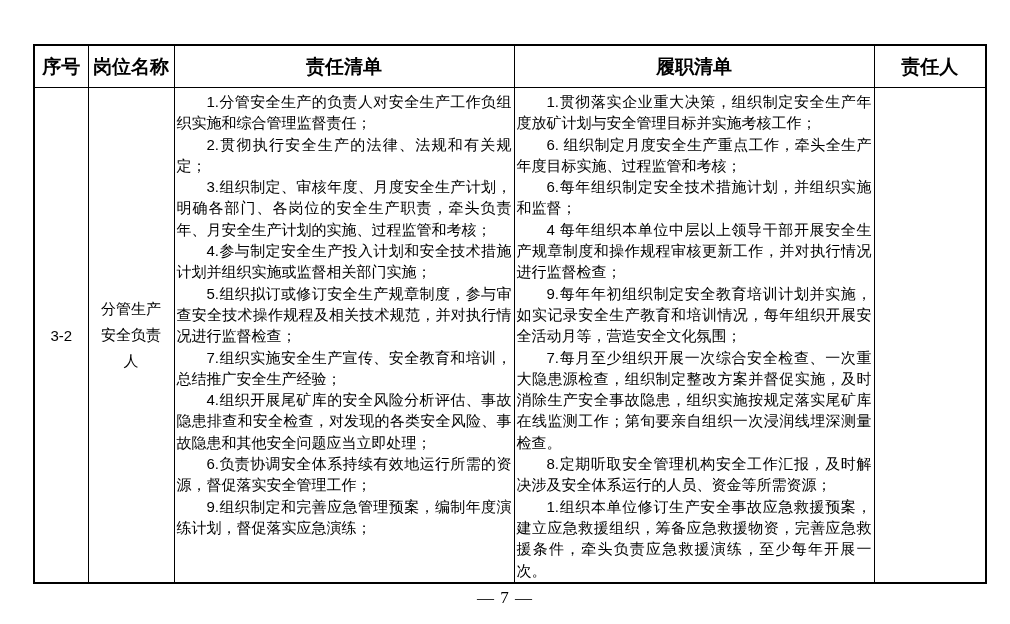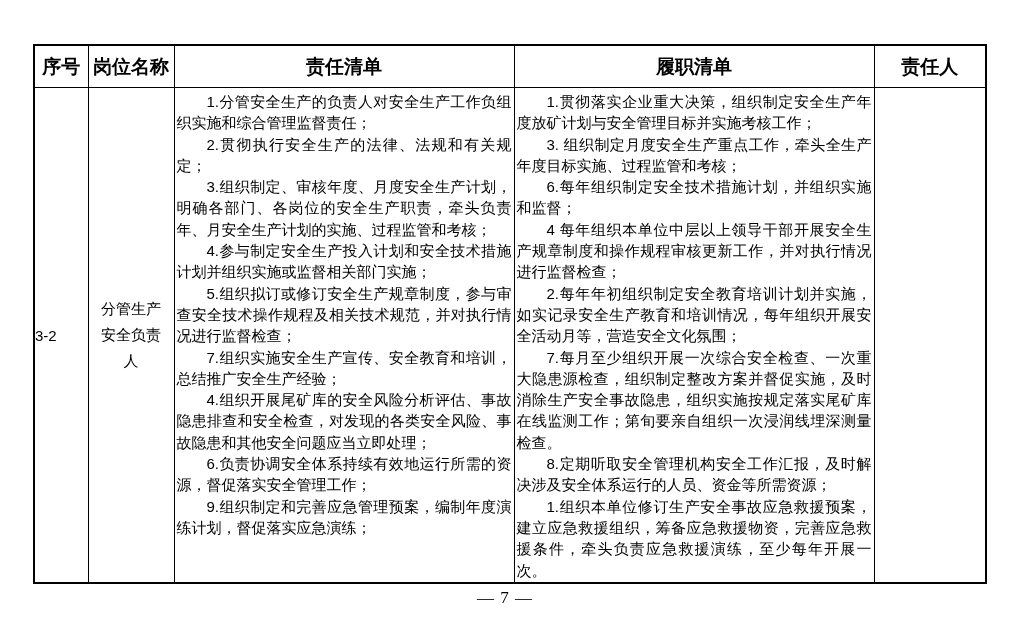--- a/index.html
+++ b/index.html
@@ -35,21 +35,21 @@
     font-size: 19px;
     font-weight: bold;
     text-align: center;
     vertical-align: middle;
   }
   .doc-table tbody td {
     height: 491px;
     font-size: 15px;
   }
   td.c-serial {
-    text-align: left;
+    text-align: center;
     vertical-align: middle;
   }
   td.c-position {
     text-align: center;
     vertical-align: middle;
     margin-left: 12px;
   }
   .position-inner {
     width: 4em;
     margin: 0 auto;
@@ -120,24 +120,24 @@
               <p>5.组织拟订或修订安全生产规章制度，参与审查安全技术操作规程及相关技术规范，并对执行情况进行监督检查；</p>
               <p>7.组织实施安全生产宣传、安全教育和培训，总结推广安全生产经验；</p>
               <p>4.组织开展尾矿库的安全风险分析评估、事故隐患排查和安全检查，对发现的各类安全风险、事故隐患和其他安全问题应当立即处理；</p>
               <p>6.负责协调安全体系持续有效地运行所需的资源，督促落实安全管理工作；</p>
               <p>9.组织制定和完善应急管理预案，编制年度演练计划，督促落实应急演练；</p>
             </div>
         </td>
         <td class="c-list">
           <div>
               <p>1.贯彻落实企业重大决策，组织制定安全生产年度放矿计划与安全管理目标并实施考核工作；</p>
-              <p>3. 组织制定月度安全生产重点工作，牵头全生产年度目标实施、过程监管和考核；</p>
+              <p>6. 组织制定月度安全生产重点工作，牵头全生产年度目标实施、过程监管和考核；</p>
               <p>6.每年组织制定安全技术措施计划，并组织实施和监督；</p>
               <p>4 每年组织本单位中层以上领导干部开展安全生产规章制度和操作规程审核更新工作，并对执行情况进行监督检查；</p>
-              <p>2.每年年初组织制定安全教育培训计划并实施，如实记录安全生产教育和培训情况，每年组织开展安全活动月等，营造安全文化氛围；</p>
+              <p>9.每年年初组织制定安全教育培训计划并实施，如实记录安全生产教育和培训情况，每年组织开展安全活动月等，营造安全文化氛围；</p>
               <p>7.每月至少组织开展一次综合安全检查、一次重大隐患源检查，组织制定整改方案并督促实施，及时消除生产安全事故隐患，组织实施按规定落实尾矿库在线监测工作；第旬要亲自组织一次浸润线埋深测量检查。</p>
               <p>8.定期听取安全管理机构安全工作汇报，及时解决涉及安全体系运行的人员、资金等所需资源；</p>
               <p>1.组织本单位修订生产安全事故应急救援预案，建立应急救援组织，筹备应急救援物资，完善应急救援条件，牵头负责应急救援演练，至少每年开展一次。</p>
             </div>
         </td>
         <td class="c-person"></td>
       </tr>
     </tbody>
   </table>
 

